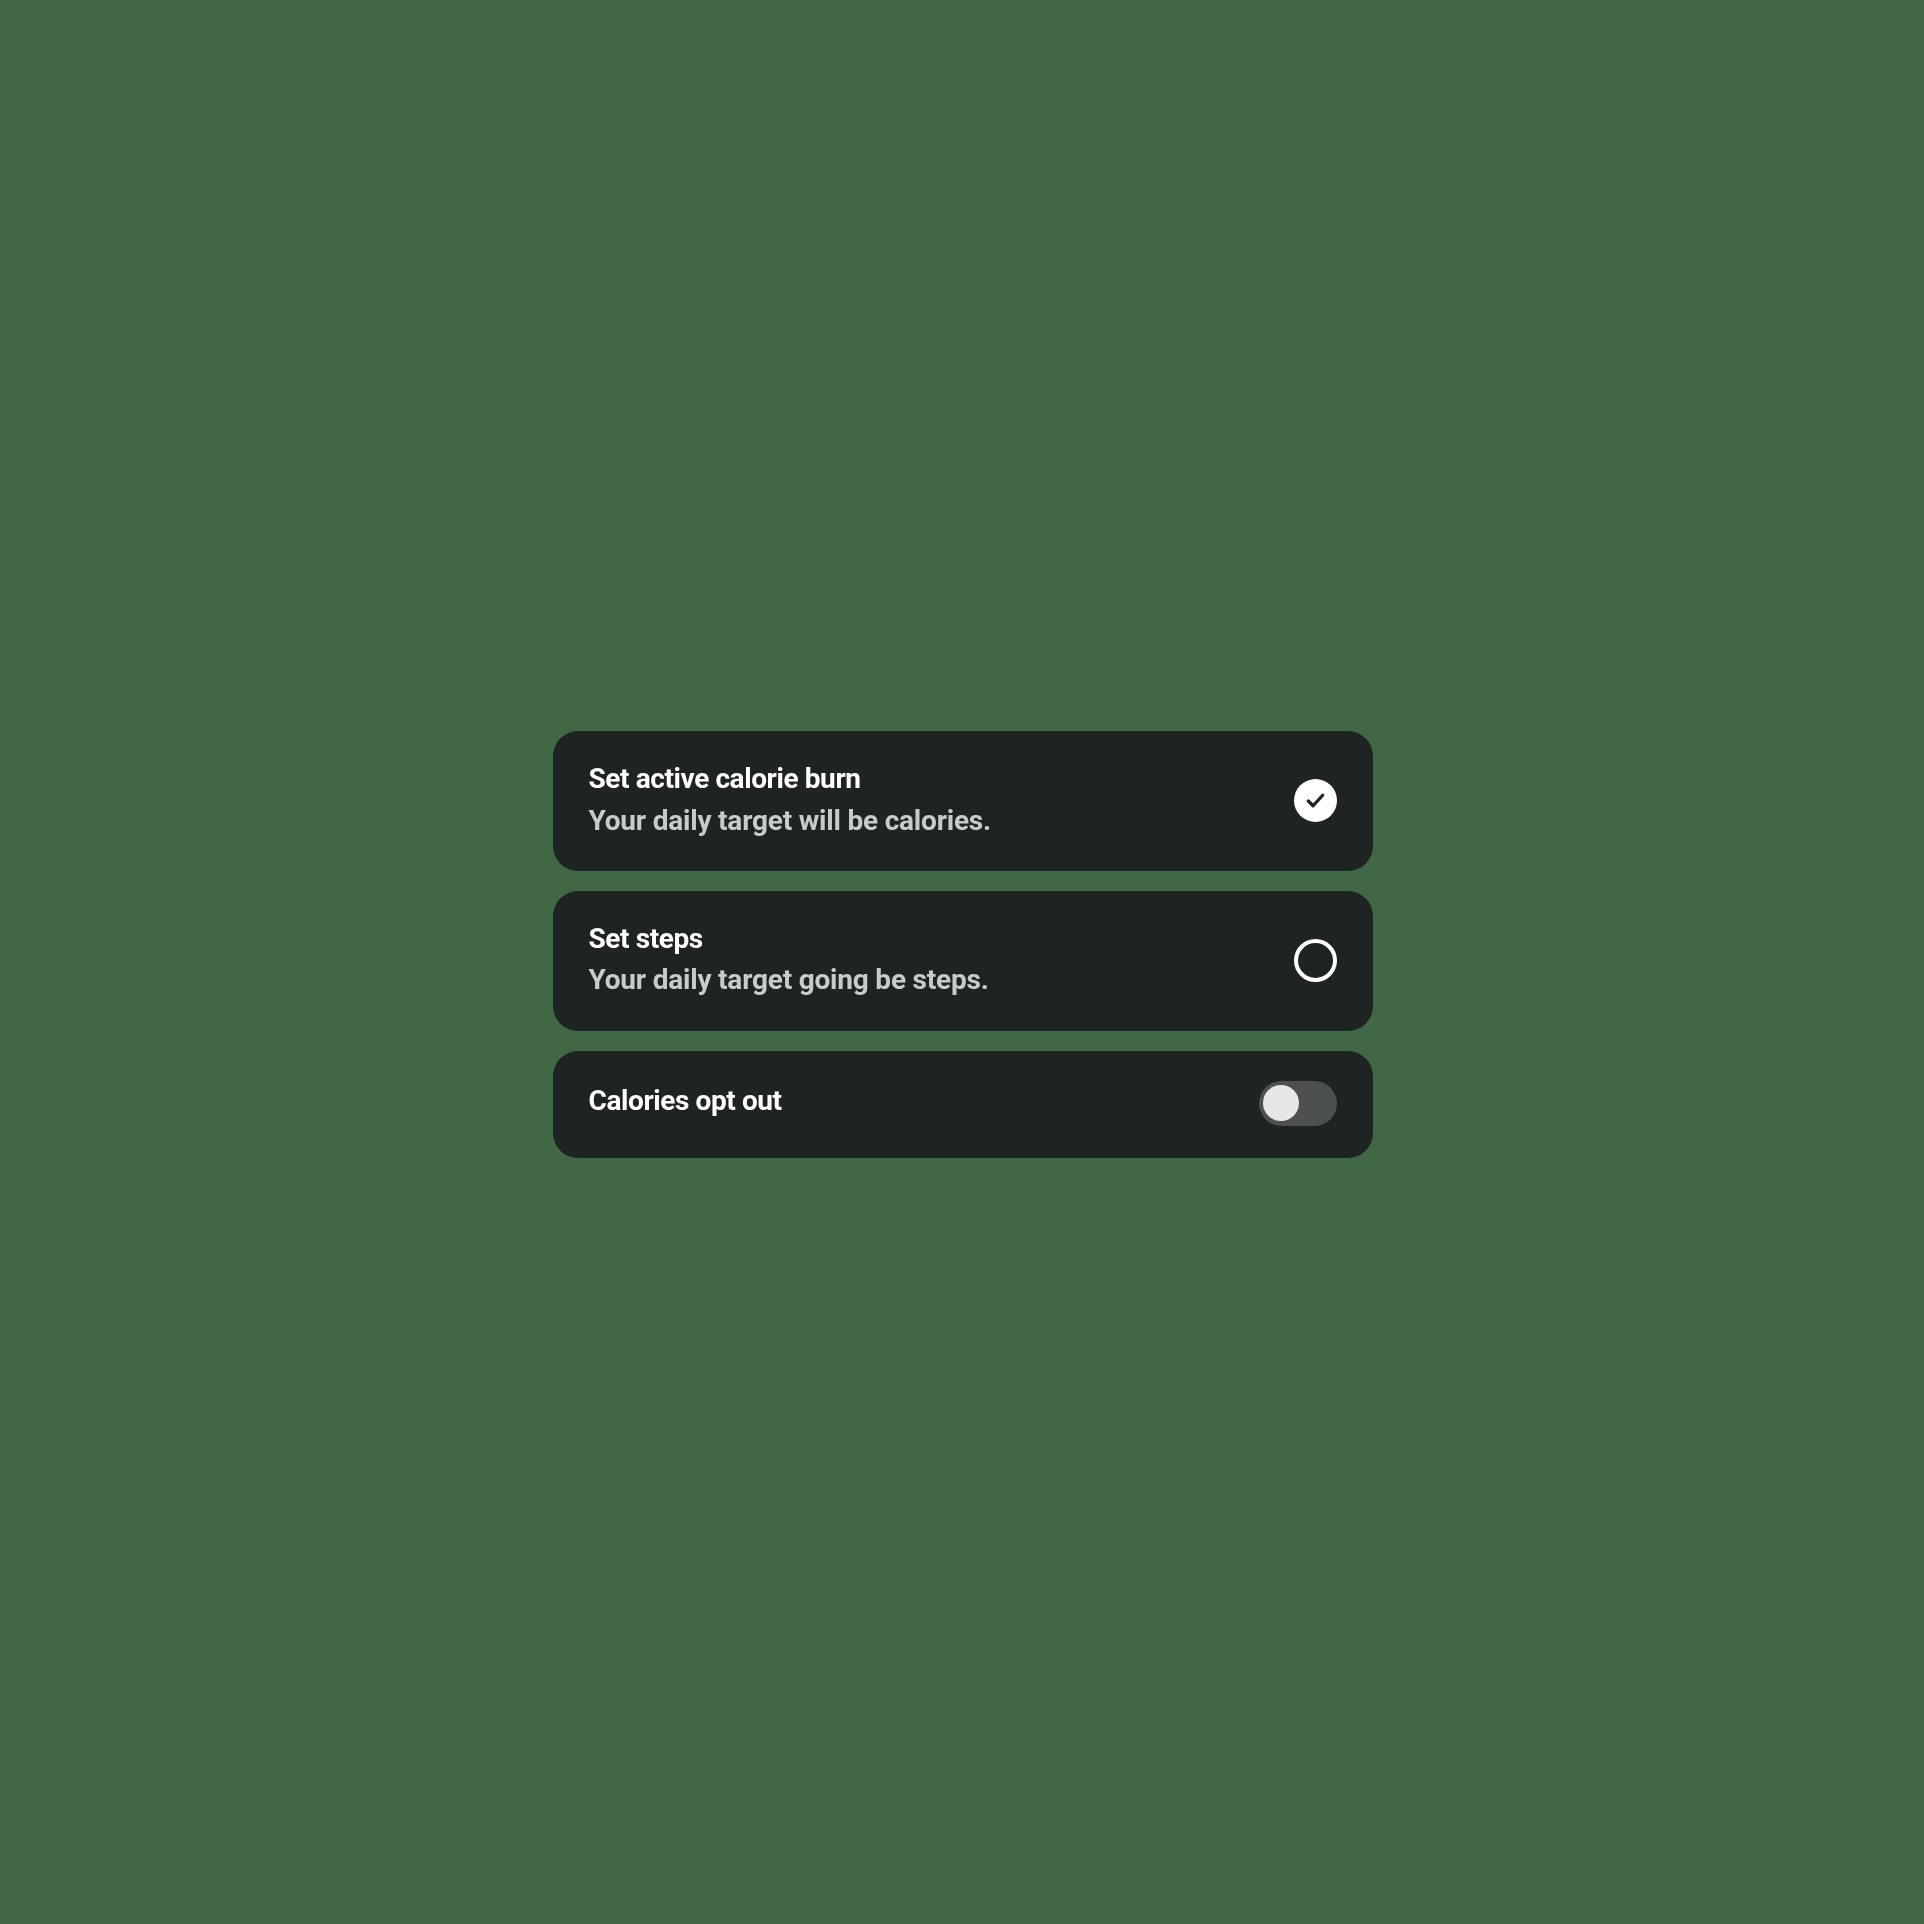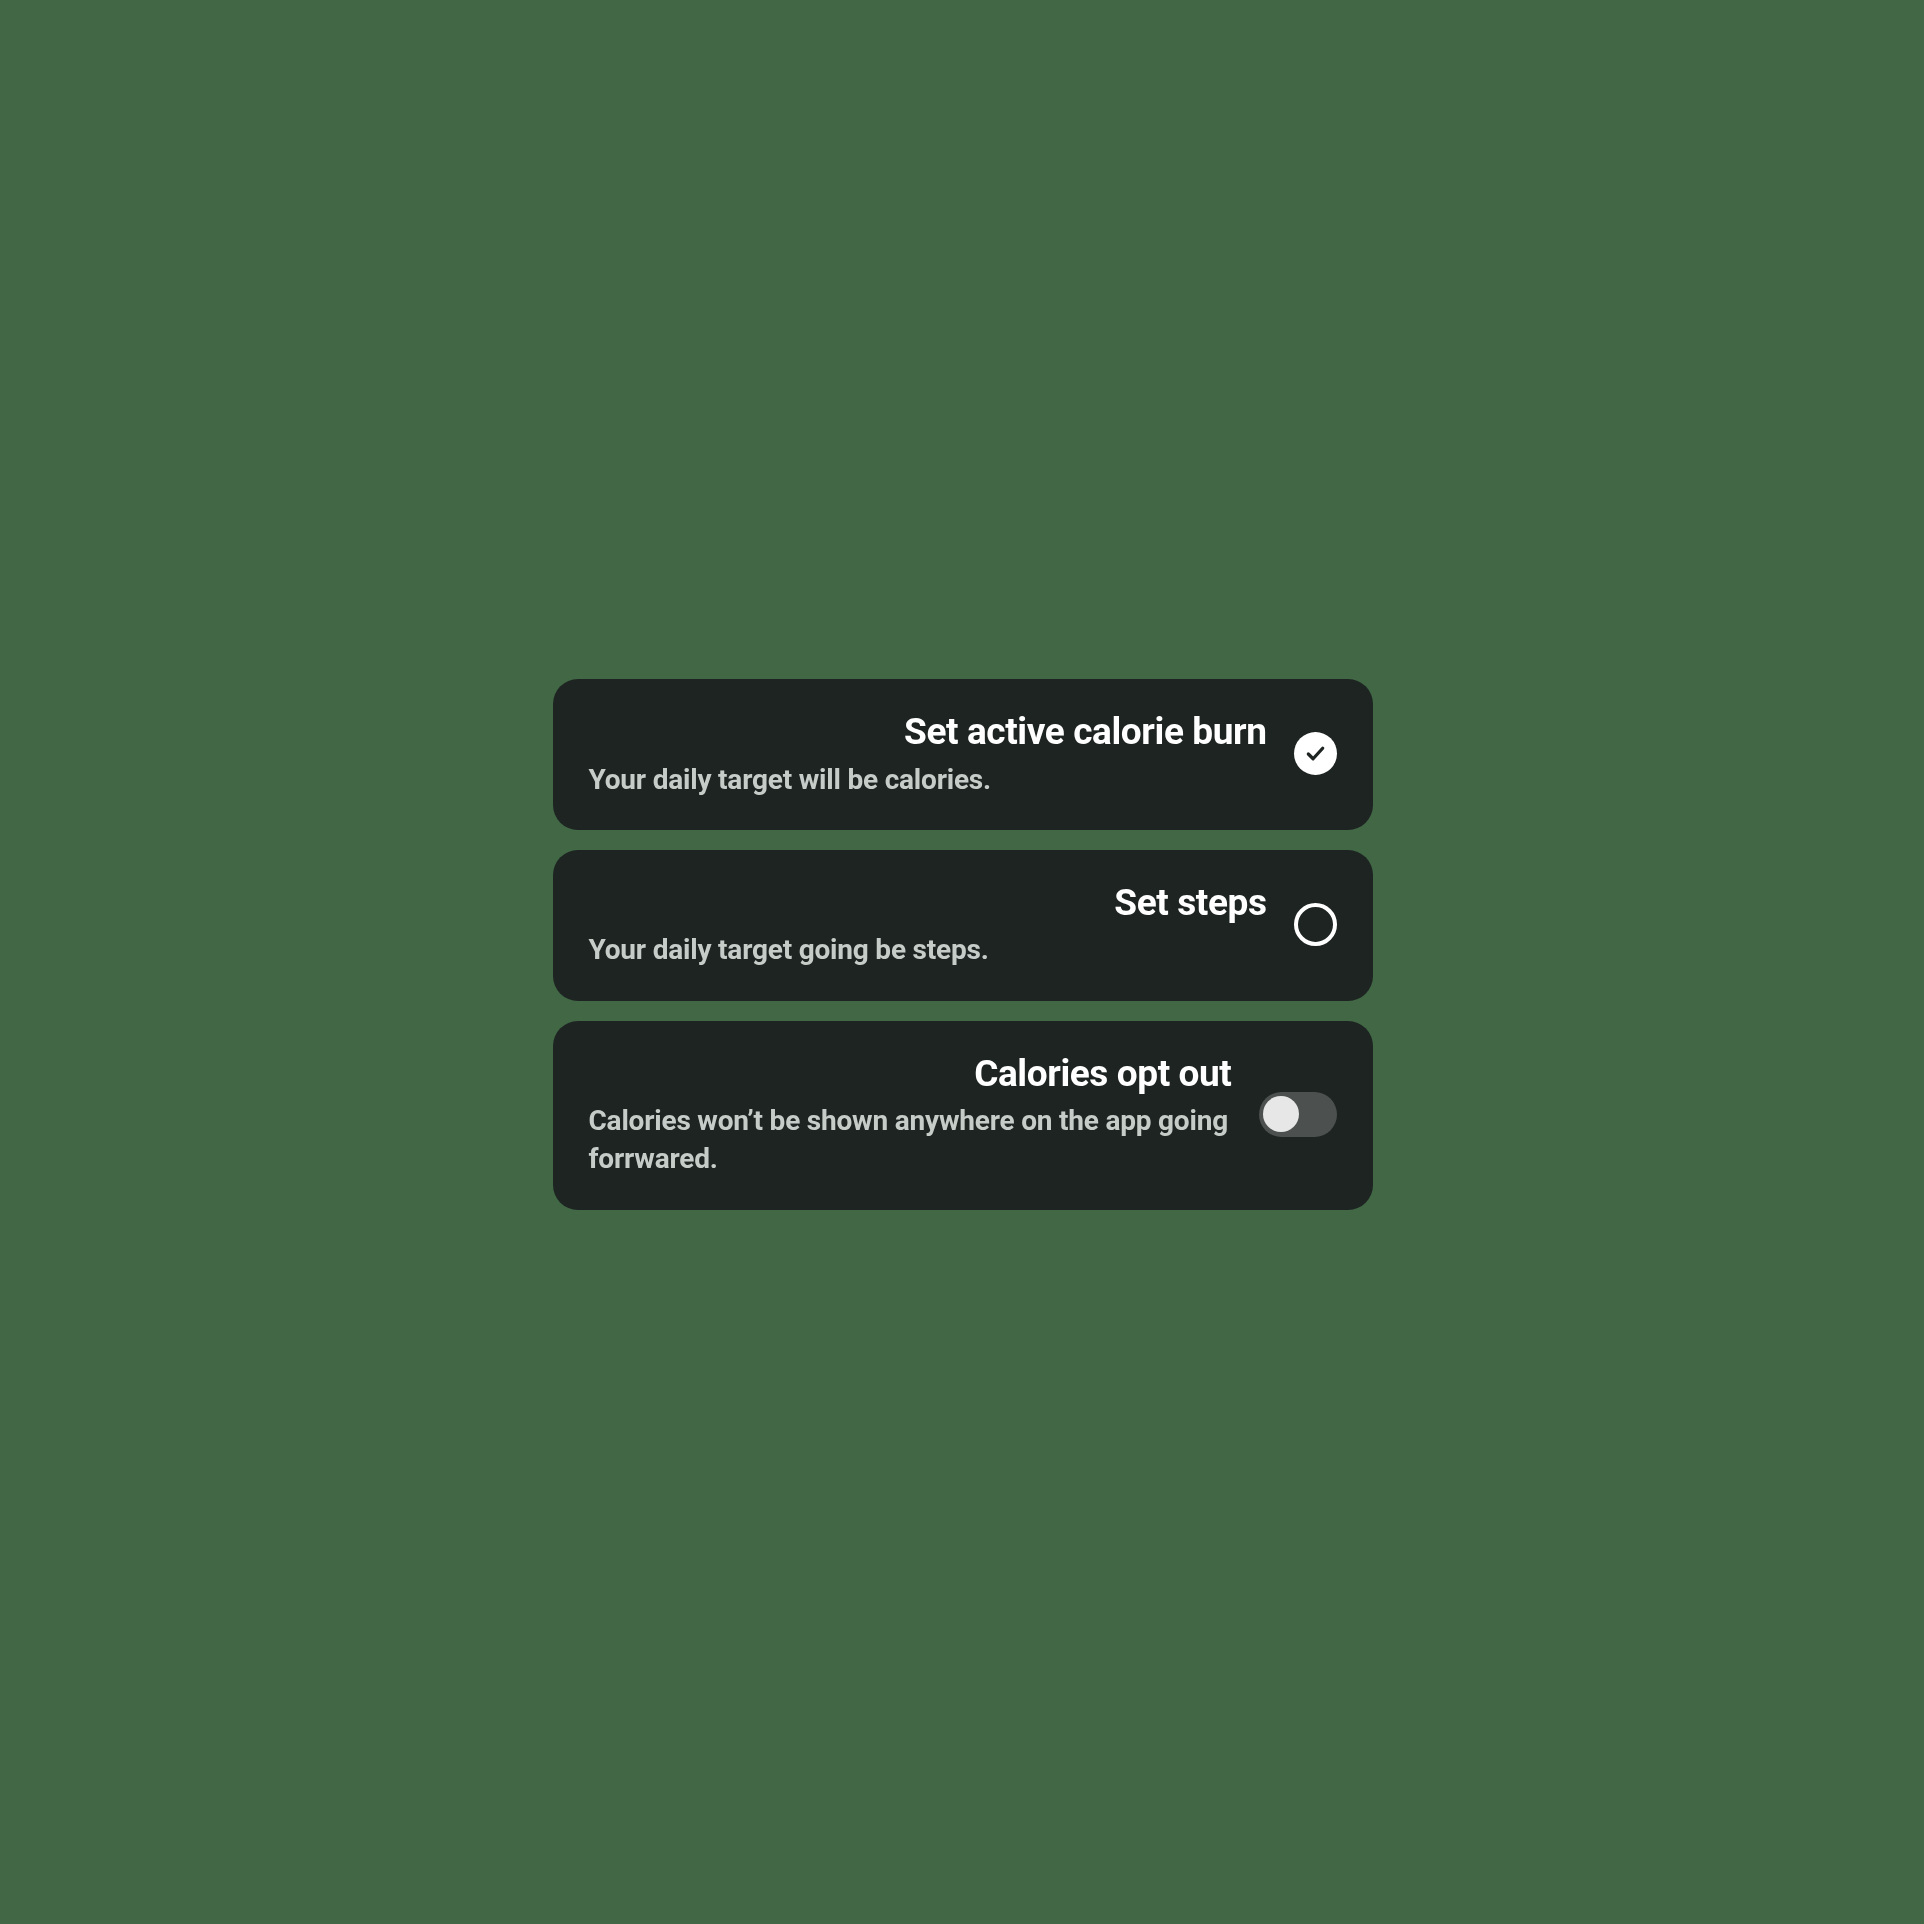--- a/index.html
+++ b/index.html
@@ -41,26 +41,25 @@
     align-items: center;
     justify-content: space-between;
     gap: 27px;
   }
   .card-text {
     flex: 1;
     min-width: 0;
   }
   .card-title {
     color: #ffffff;
-    font-size: 37px;
+    font-size: 28px;
     font-weight: 700;
     line-height: 1.25;
     letter-spacing: -0.4px;
     margin-bottom: 5.3px;
-    text-align: right;
   }
   .card-sub {
     color: #c6cdc9;
     font-size: 28px;
     font-weight: 700;
     line-height: 1.35;
     letter-spacing: -0.2px;
   }
   
   .radio-selected {
@@ -128,21 +127,20 @@
       <div class="card-text">
         <div class="card-title">Set steps</div>
         <div class="card-sub">Your daily target going be steps.</div>
       </div>
       <div class="radio-unselected"></div>
     </div>
 
     <div class="card">
       <div class="card-text">
         <div class="card-title">Calories opt out</div>
-        <div class="card-sub">Calories won’t be shown anywhere on the app going forrwared.</div>
       </div>
       <div class="toggle">
         <div class="knob"></div>
       </div>
     </div>
 
   </div>
 </div>
 
 

